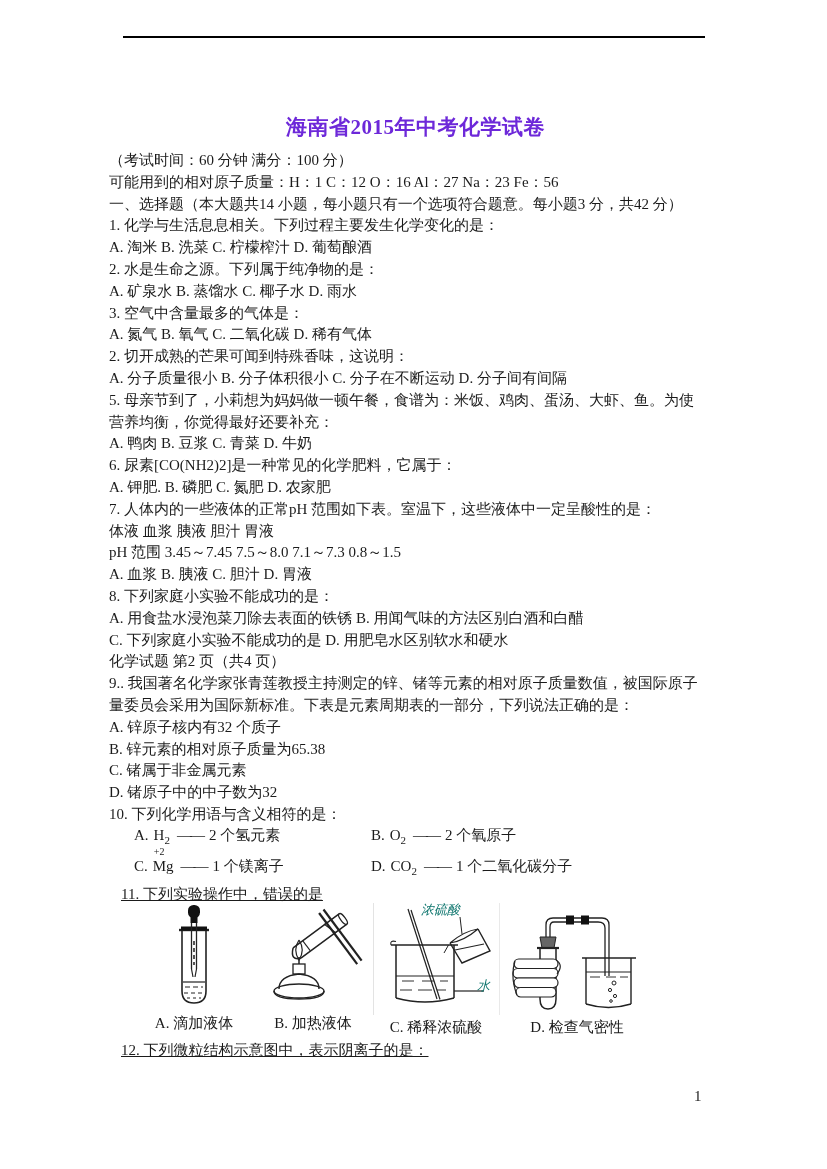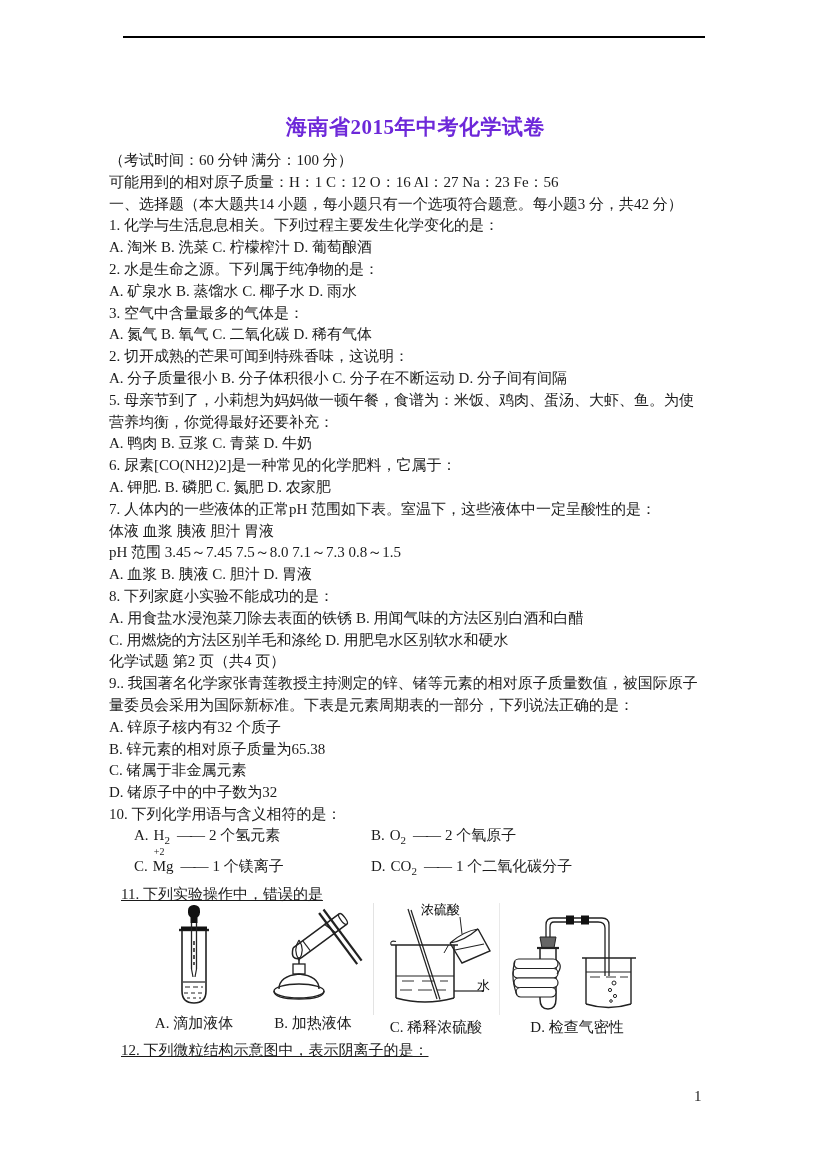--- a/index.html
+++ b/index.html
@@ -22,21 +22,21 @@
   .line-abs{position:absolute;font-size:15px;line-height:22px;white-space:pre;text-decoration:underline;}
   .q11-stem{left:121px;top:883px;}
   .q12-stem{left:121px;top:1039px;}
   
   .figures-row{position:absolute;left:133px;top:903px;display:flex;align-items:flex-start;}
   .fig{position:relative;margin:0;display:flex;flex-direction:column;align-items:center;}
   .fig-a{width:122px;}.fig-b{width:116px;}.fig-c{width:130px;}.fig-d{width:152px;}
   .fig svg{display:block;}
   .fig-c svg{border-left:1px solid #e3e3e3;border-right:1px solid #e9e9e9;}
   .fig figcaption{font-size:15px;margin-top:3px;white-space:pre;}
-  .anno{position:absolute;font-size:13px;color:#000000;white-space:pre;}
+  .anno{position:absolute;font-size:13px;font-style:italic;color:#0f766e;white-space:pre;}
   .anno-top{left:50px;top:-2px;}
   .anno-side{left:106px;top:74px;}
   .page-number{position:absolute;left:694px;top:1088px;font-size:15px;}
 </style>
 </head>
 <body>
 
 <div class="page">
 
   <div class="header-rule"></div>
@@ -59,21 +59,21 @@
     <div class="line">营养均衡，你觉得最好还要补充：</div>
     <div class="line">A. 鸭肉 B. 豆浆 C. 青菜 D. 牛奶</div>
     <div class="line">6. 尿素[CO(NH2)2]是一种常见的化学肥料，它属于：</div>
     <div class="line">A. 钾肥. B. 磷肥 C. 氮肥 D. 农家肥</div>
     <div class="line">7. 人体内的一些液体的正常pH 范围如下表。室温下，这些液体中一定呈酸性的是：</div>
     <div class="line">体液 血浆 胰液 胆汁 胃液</div>
     <div class="line">pH 范围 3.45～7.45 7.5～8.0 7.1～7.3 0.8～1.5</div>
     <div class="line">A. 血浆 B. 胰液 C. 胆汁 D. 胃液</div>
     <div class="line">8. 下列家庭小实验不能成功的是：</div>
     <div class="line">A. 用食盐水浸泡菜刀除去表面的铁锈 B. 用闻气味的方法区别白酒和白醋</div>
-    <div class="line">C. 用燃烧的方法区别羊毛和涤纶 D. 用肥皂水区别软水和硬水</div>
+    <div class="line">C. 下列家庭小实验不能成功的是 D. 用肥皂水区别软水和硬水</div>
     <div class="line">化学试题 第2 页（共4 页）</div>
     <div class="line">9.. 我国著名化学家张青莲教授主持测定的锌、锗等元素的相对原子质量数值，被国际原子</div>
     <div class="line">量委员会采用为国际新标准。下表是元素周期表的一部分，下列说法正确的是：</div>
     <div class="line">A. 锌原子核内有32 个质子</div>
     <div class="line">B. 锌元素的相对原子质量为65.38</div>
     <div class="line">C. 锗属于非金属元素</div>
     <div class="line">D. 锗原子中的中子数为32</div>
     <div class="line">10. 下列化学用语与含义相符的是：</div>
   </div>
 

